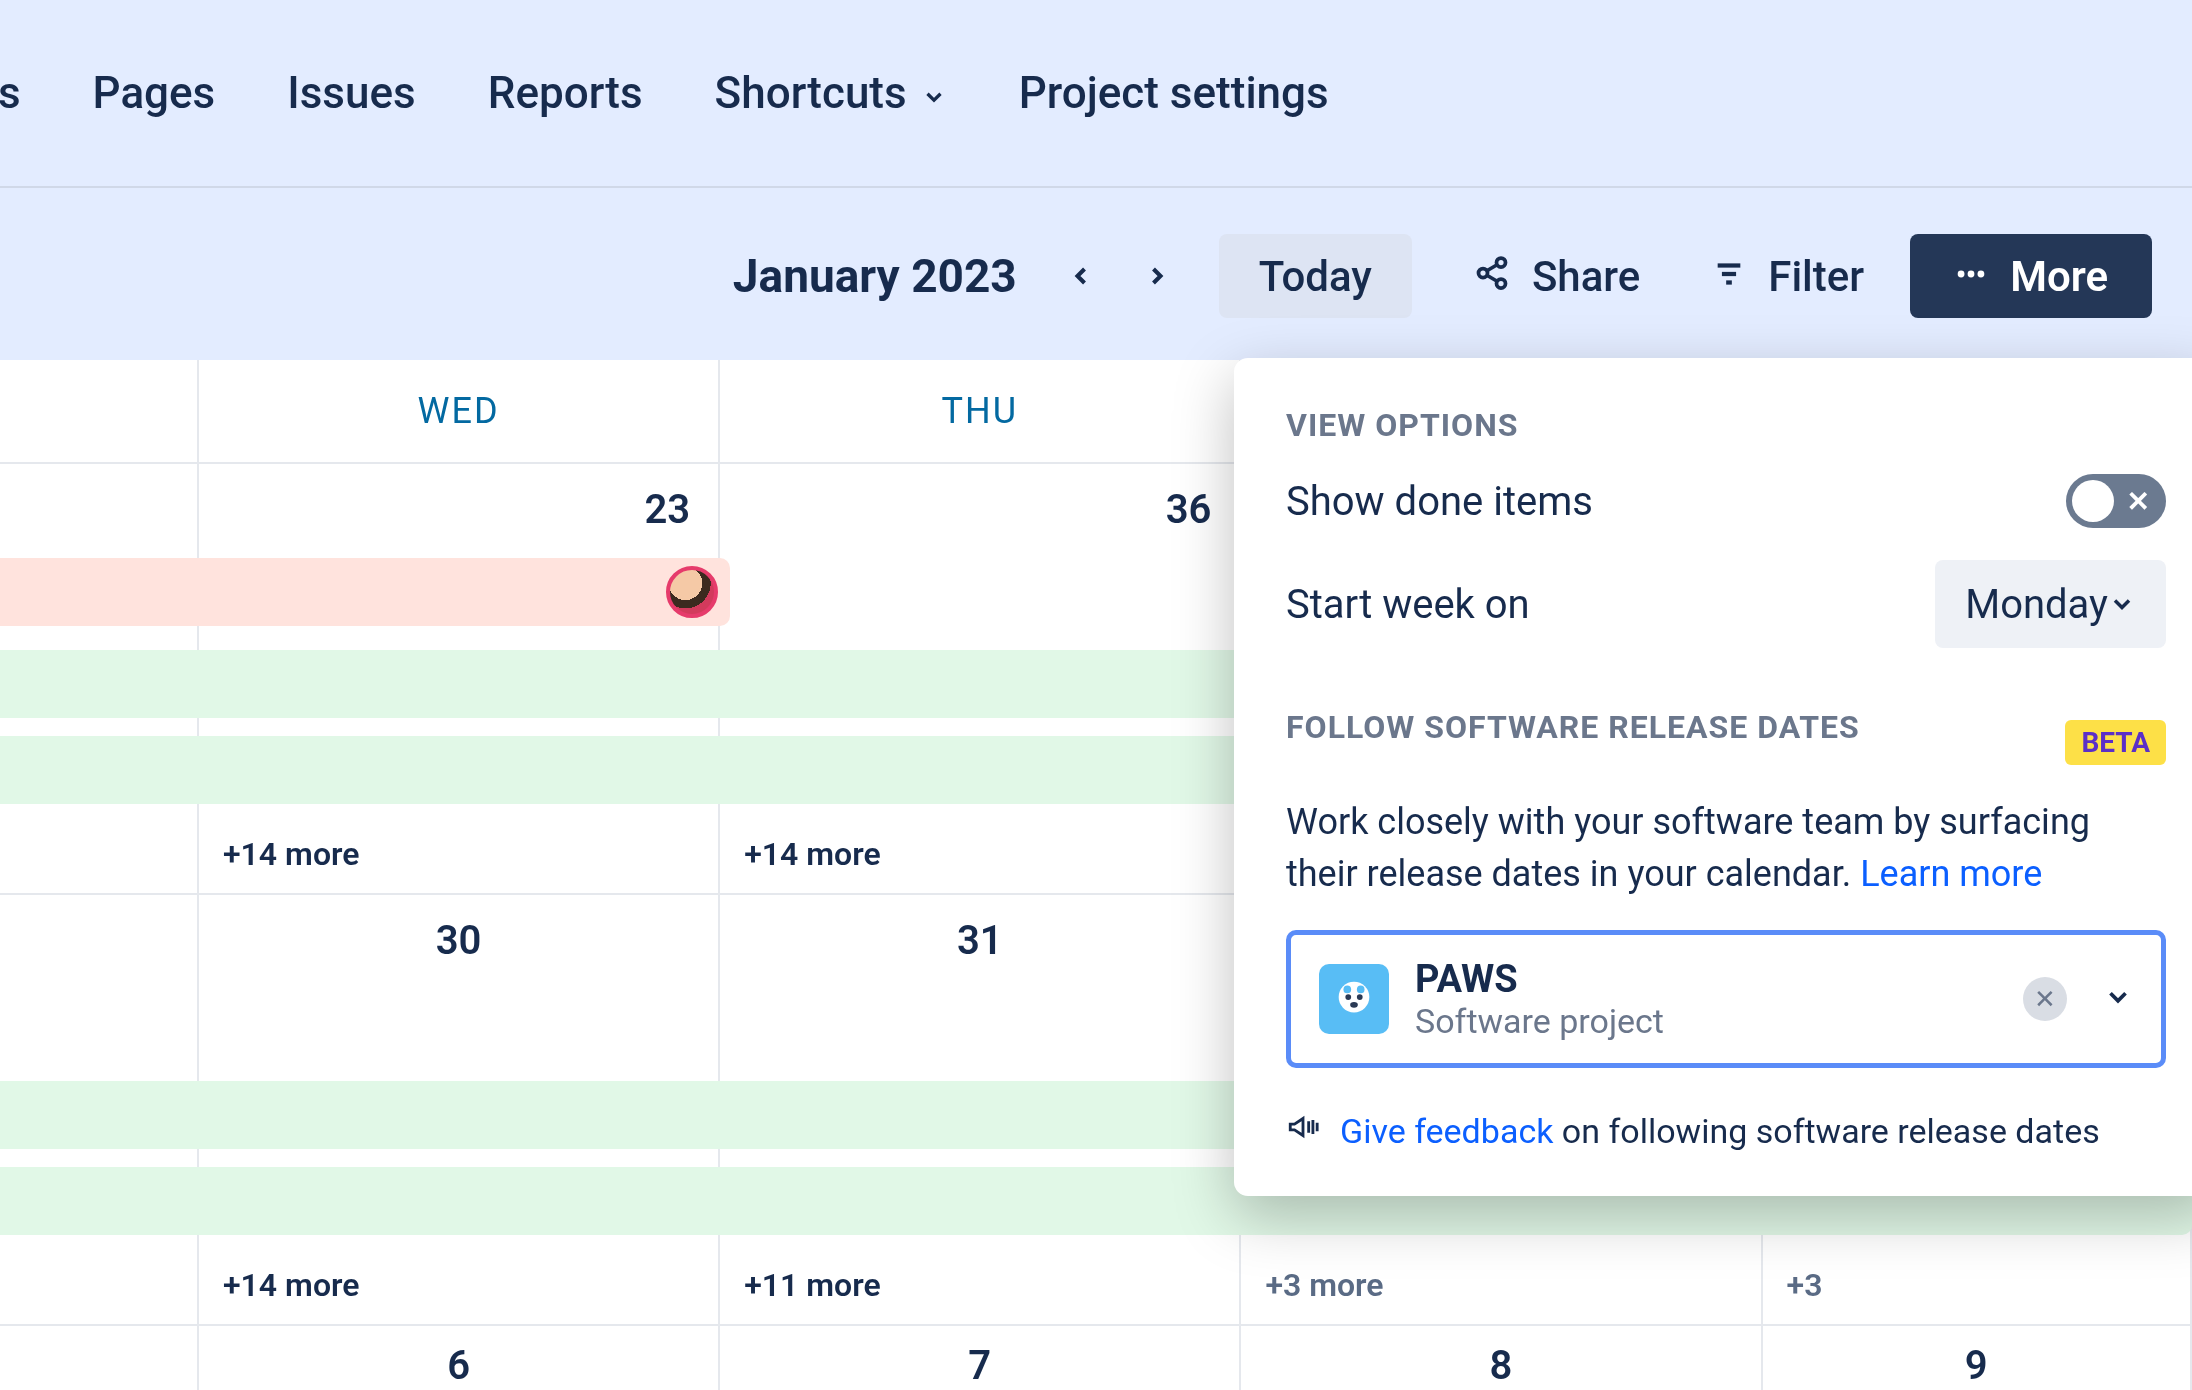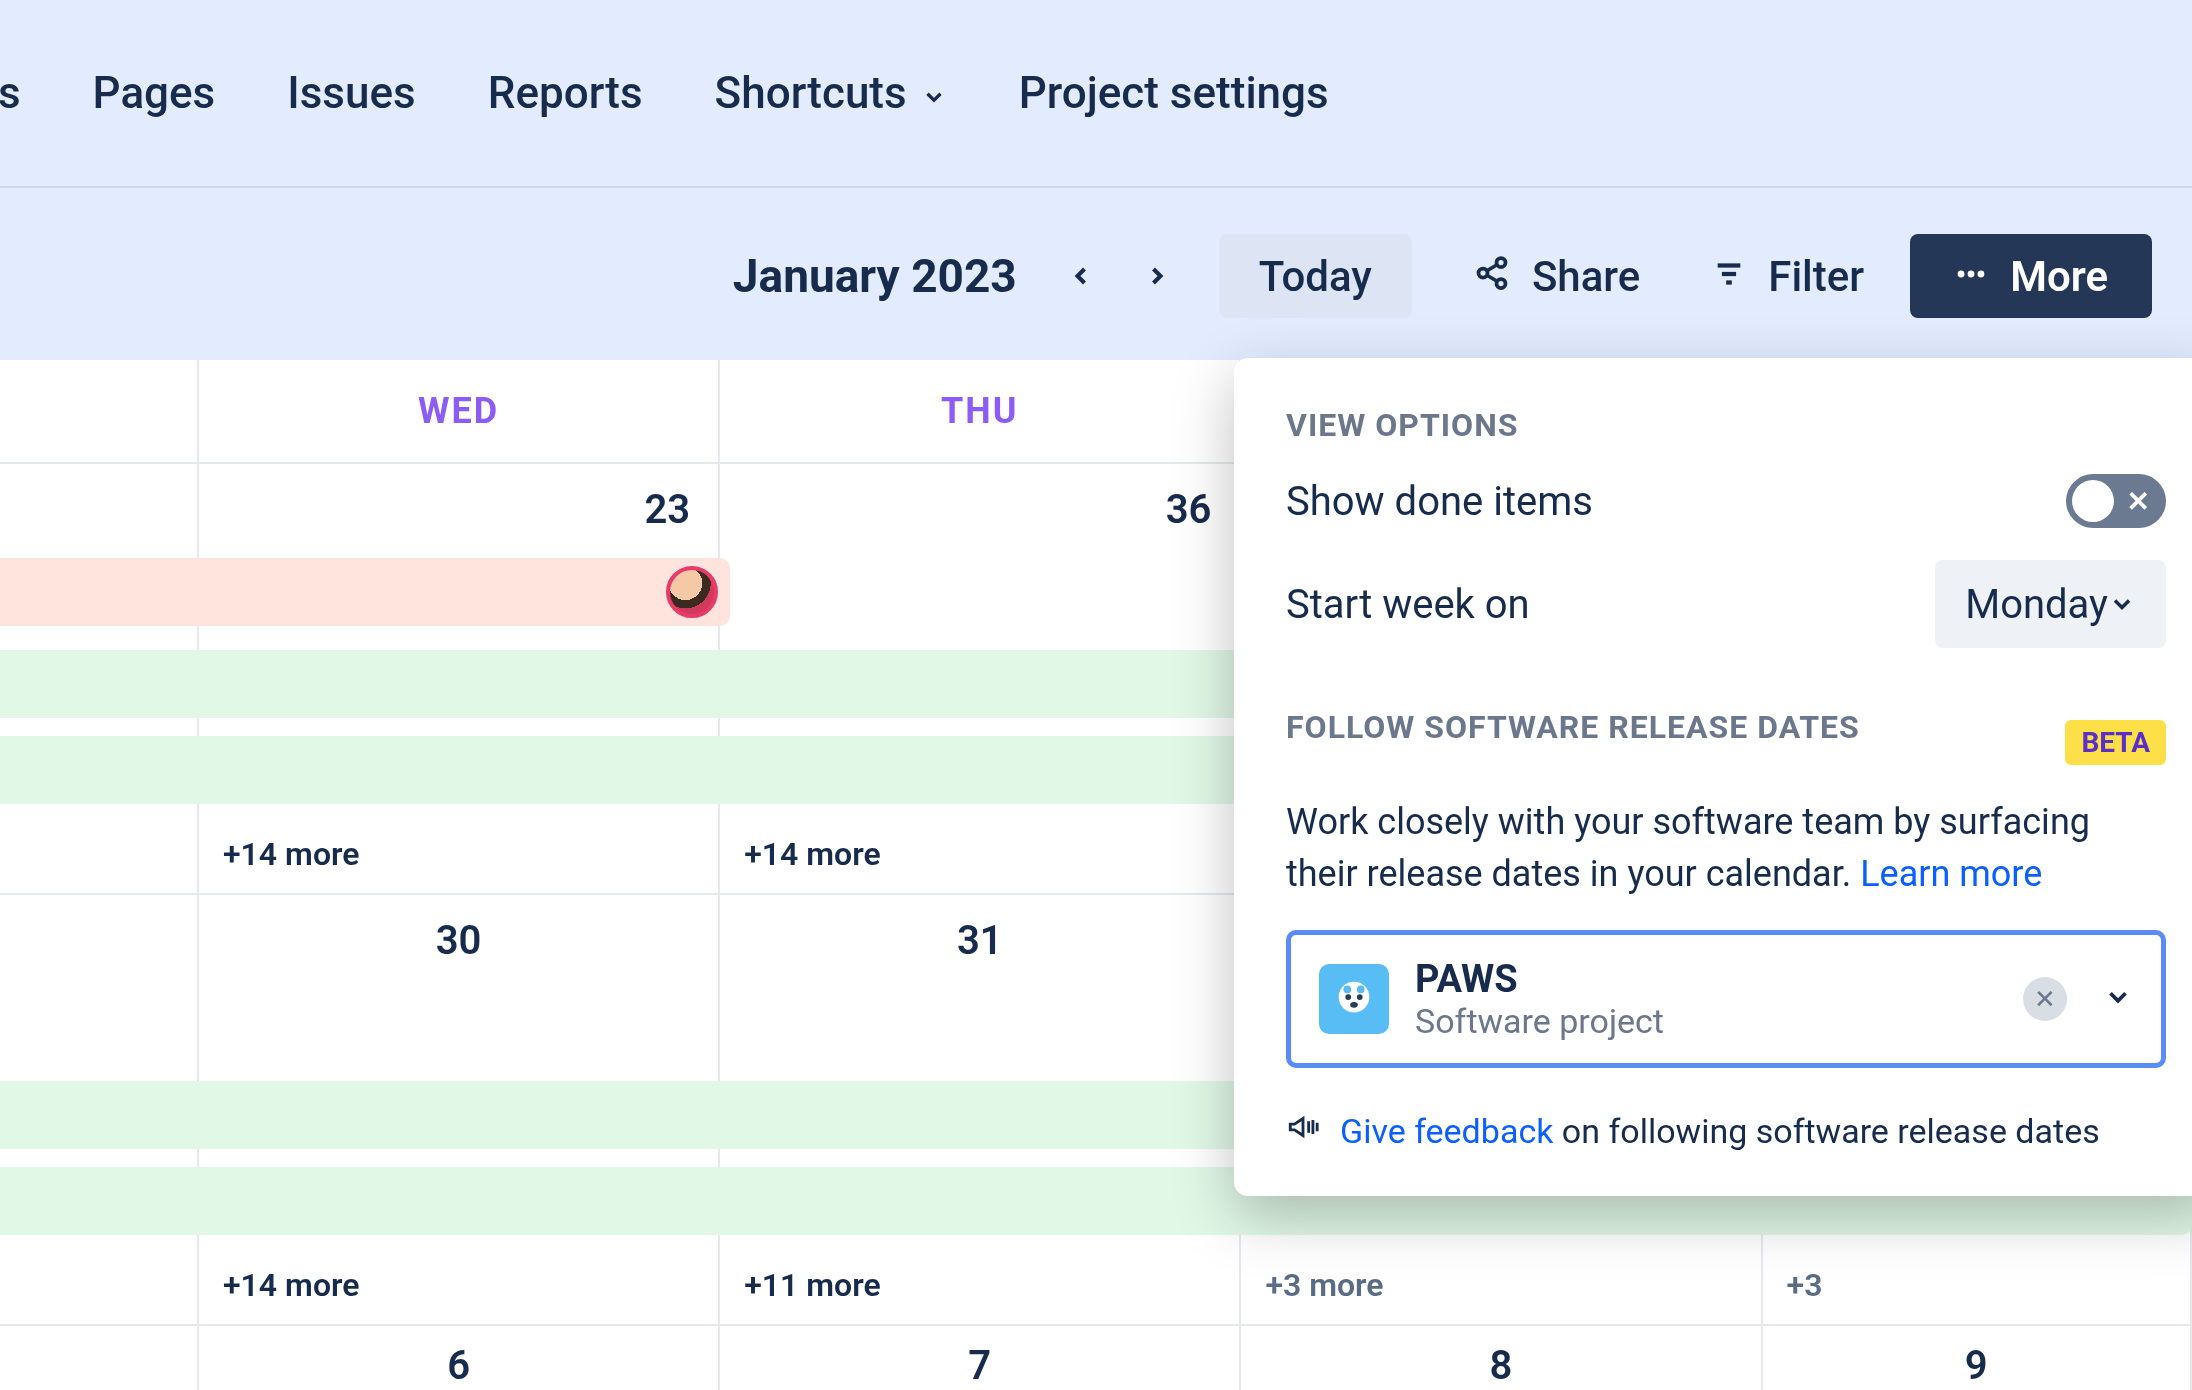--- a/index.html
+++ b/index.html
@@ -23,21 +23,21 @@
 
   
   .calendar { background:#fff; width:100%; position:relative; }
   .dayhead-row { display:flex; border-bottom:2px solid #e5e8ed; height:104px; }
   .col { border-right:2px solid #e5e8ed; }
   
   .c0 { width: 208px; } 
   .cN { width: 545px; }
   .cL { width: 449px; }
 
-  .dayhead { font-size: 36px; font-weight: 700; color: #8b5cf6; letter-spacing: 2px; display:flex; align-items:center; justify-content:center; }
+  .dayhead { font-size: 36px; font-weight: 400; color: #0369a1; letter-spacing: 2px; display:flex; align-items:center; justify-content:center; }
 
   .week-row { display:flex; height:431px; border-bottom:2px solid #e5e8ed; position:relative; }
   .week-row.short { height: 85px; }
   .cell { position:relative; }
   .daynum { position:absolute; top:22px; right:28px; font-size:40px; font-weight:600; color:#172b4d; }
   .daynum-center { position:absolute; top:22px; left:50%; transform:translateX(-50%); font-size:40px; font-weight:600; color:#172b4d; }
 
   .bar { position:absolute; left:0; height:68px; border-radius:0 10px 10px 0; }
   .bar.pink { background:#ffe3dd; }
   .bar.green { background:#e1f8e7; }

